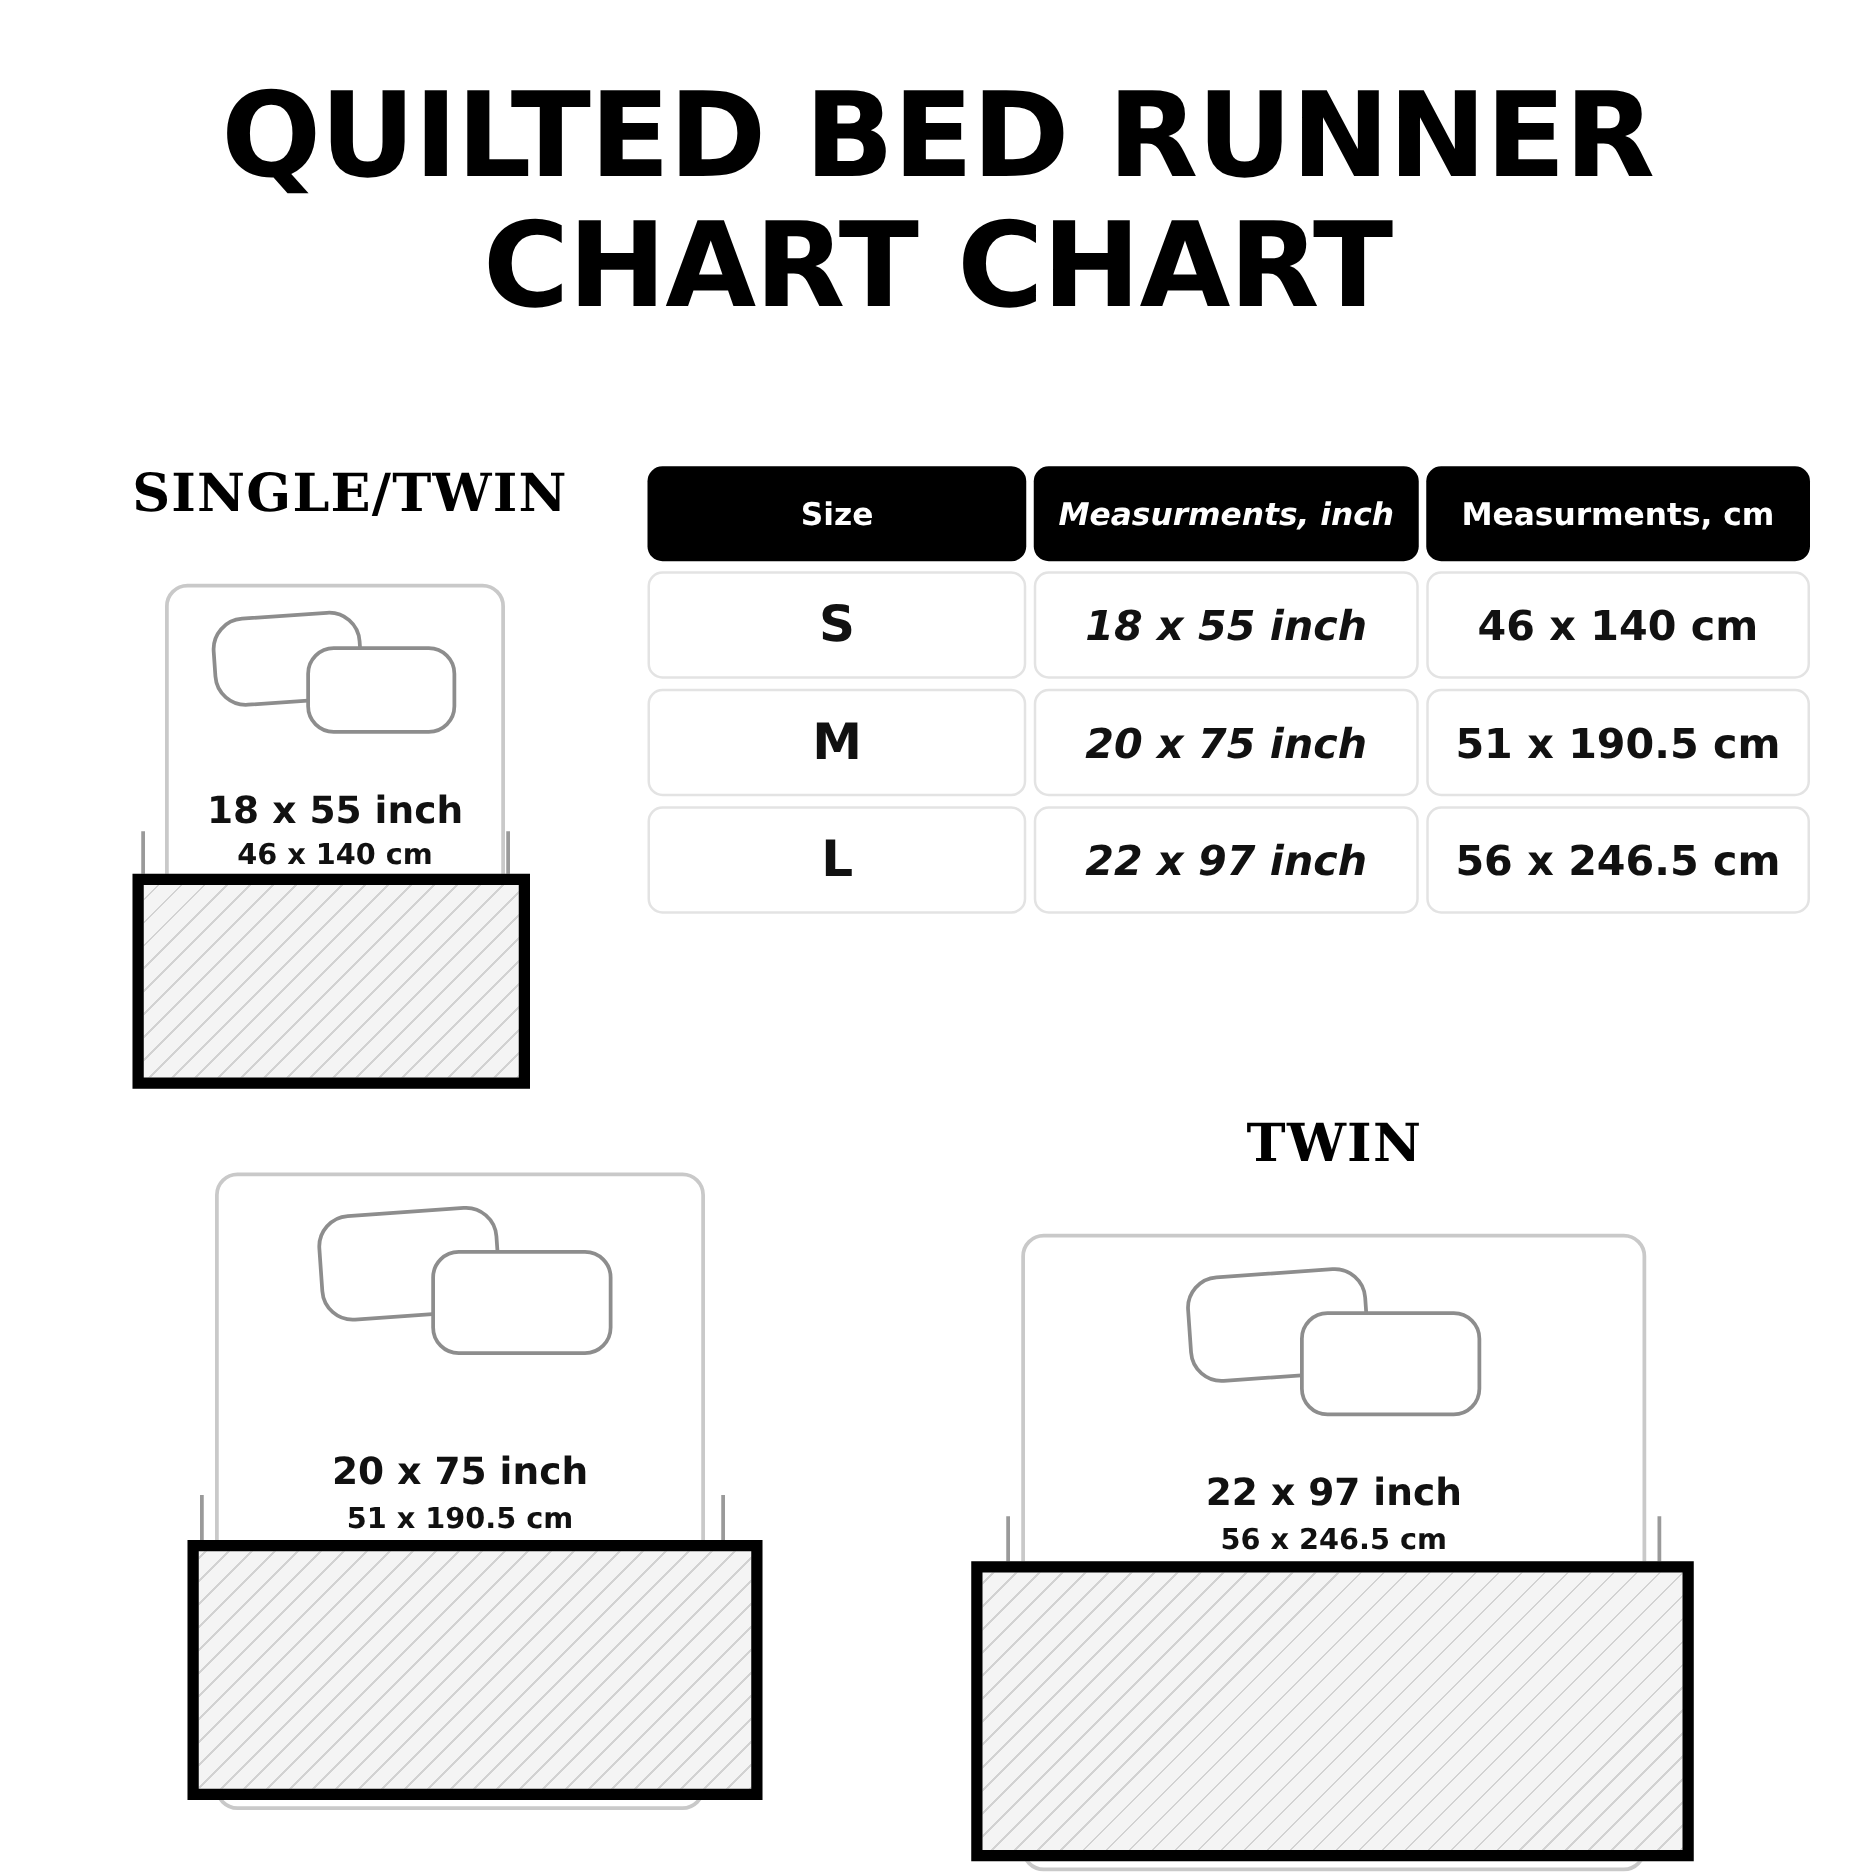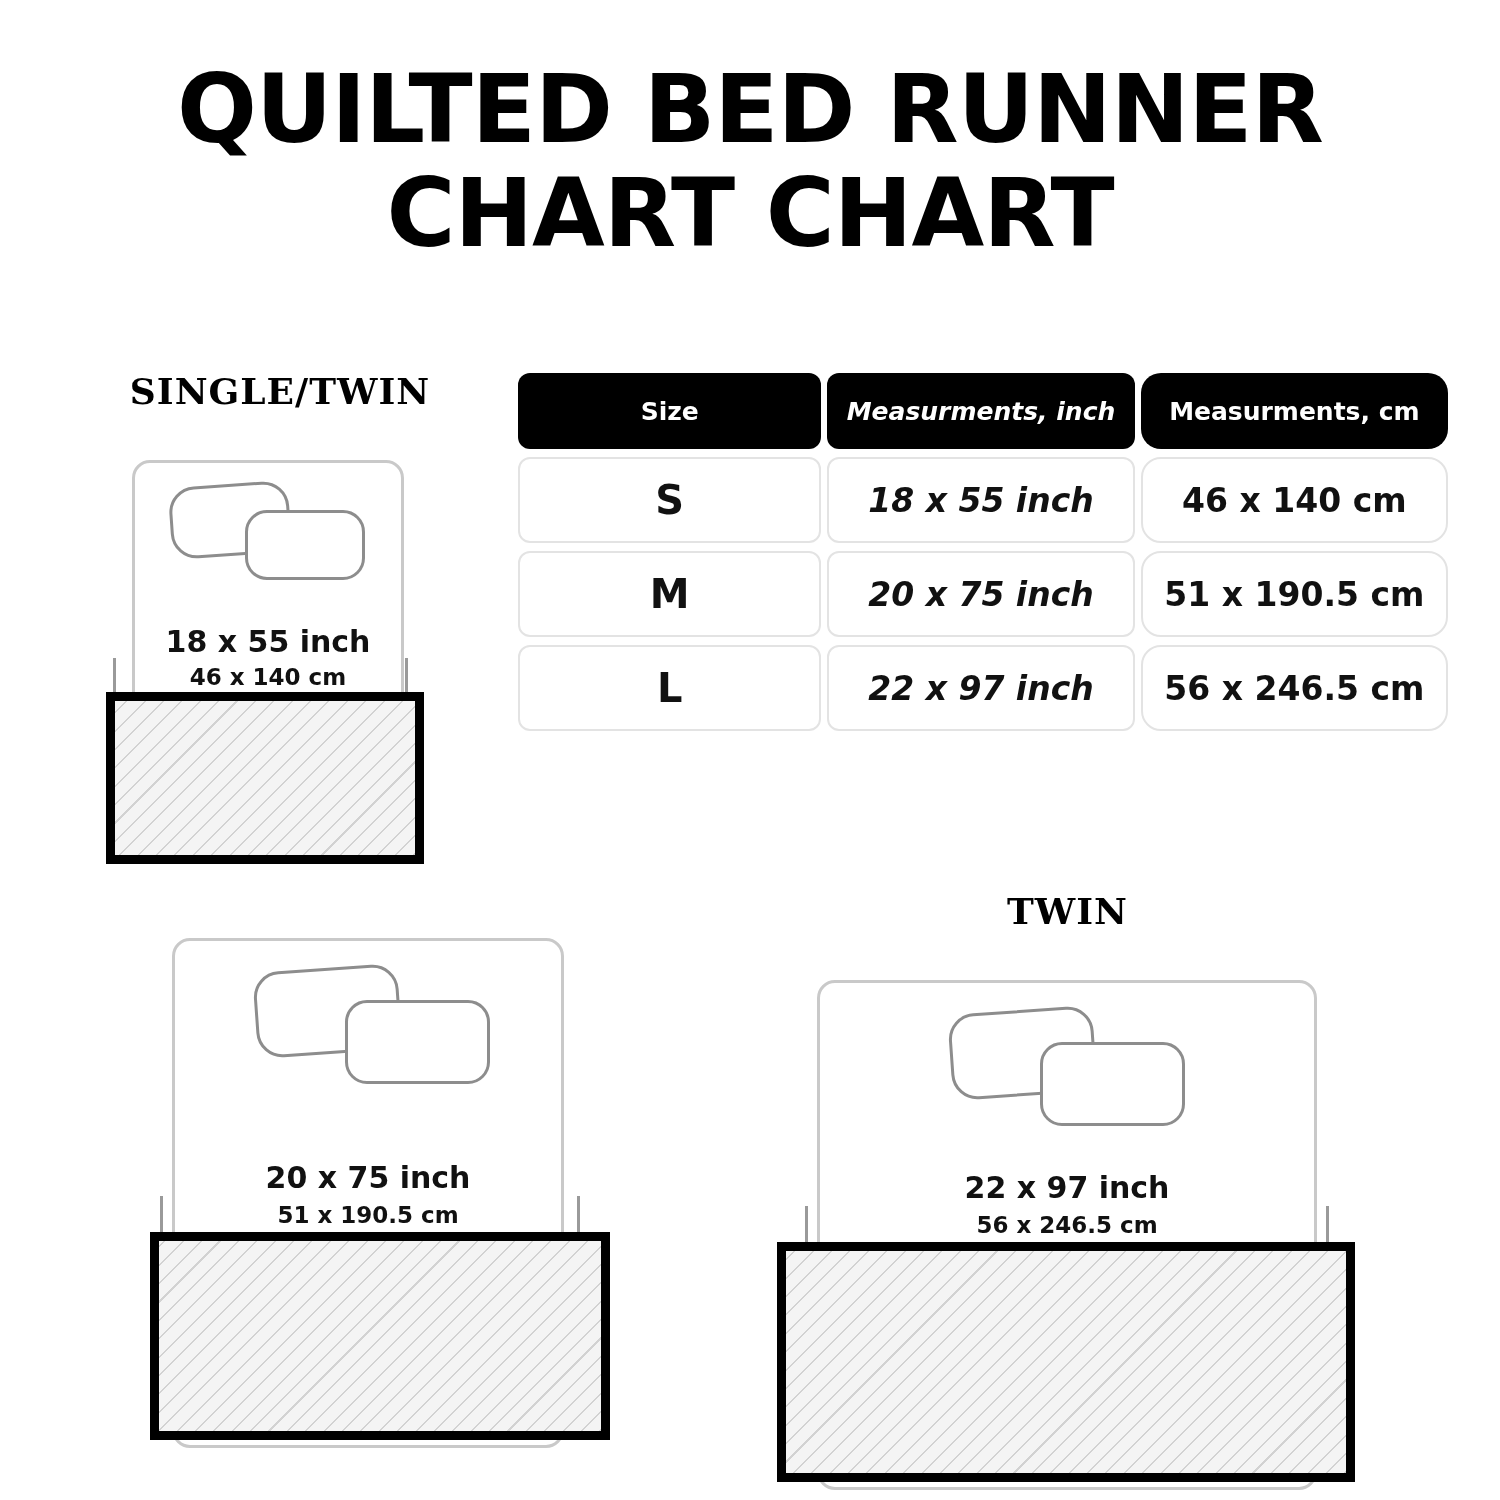--- a/index.html
+++ b/index.html
@@ -60,30 +60,30 @@
   .body .cell {
     background: #ffffff;
     border: 2px solid #e3e3e3;
     height: 86px;
     font-size: 33px;
     font-weight: bold;
     color: #111;
   }
   .c-size { width: 304px; }
   .c-inch { width: 308px; font-style: italic; }
-  .c-cm   { width: 308px; border-radius: 20px; }
+  .c-cm   { width: 308px; }
   .body .c-size { font-size: 40px; }
 
   
   .group { position: absolute; }
   .group-label {
     font-family: "DejaVu Serif", serif;
     font-weight: bold;
     text-align: center;
-    font-size: 36px;
+    font-size: 42px;
     letter-spacing: 1px;
   }
   .bed-wrap { position: relative; }
   .mattress {
     position: absolute;
     border: 3px solid #c9c9c9;
     border-radius: 18px;
     background: #ffffff;
     box-sizing: border-box;
   }

